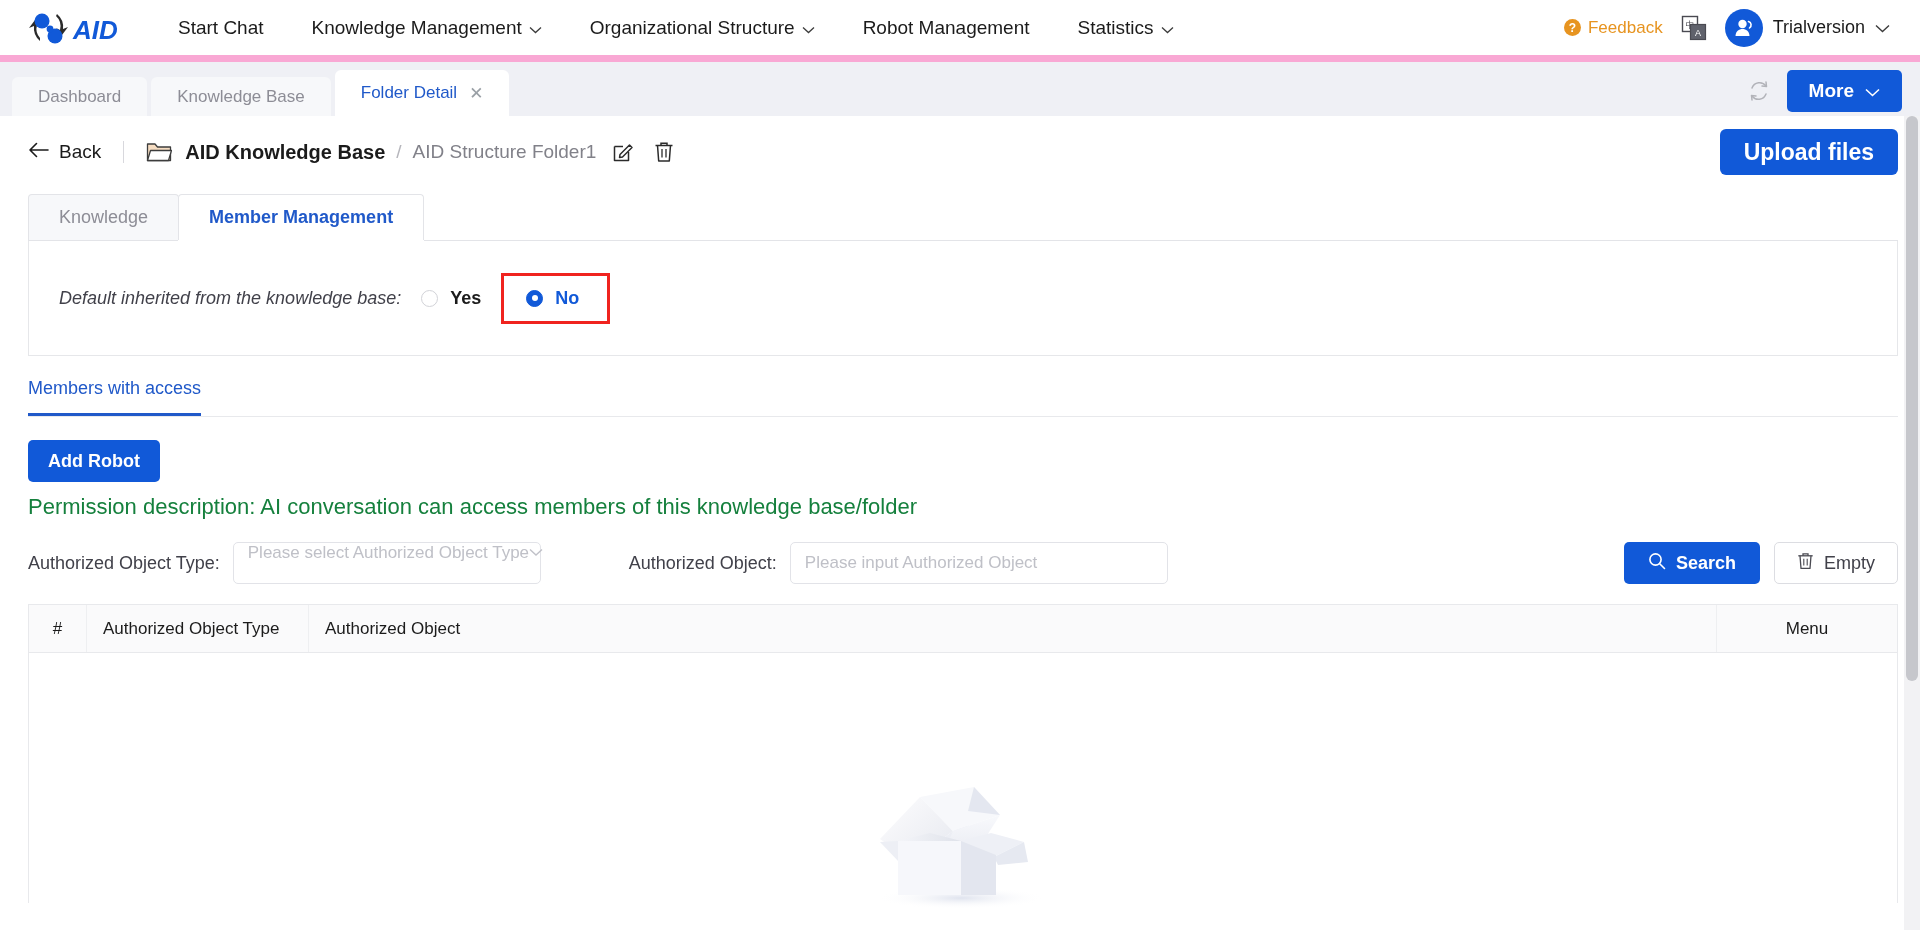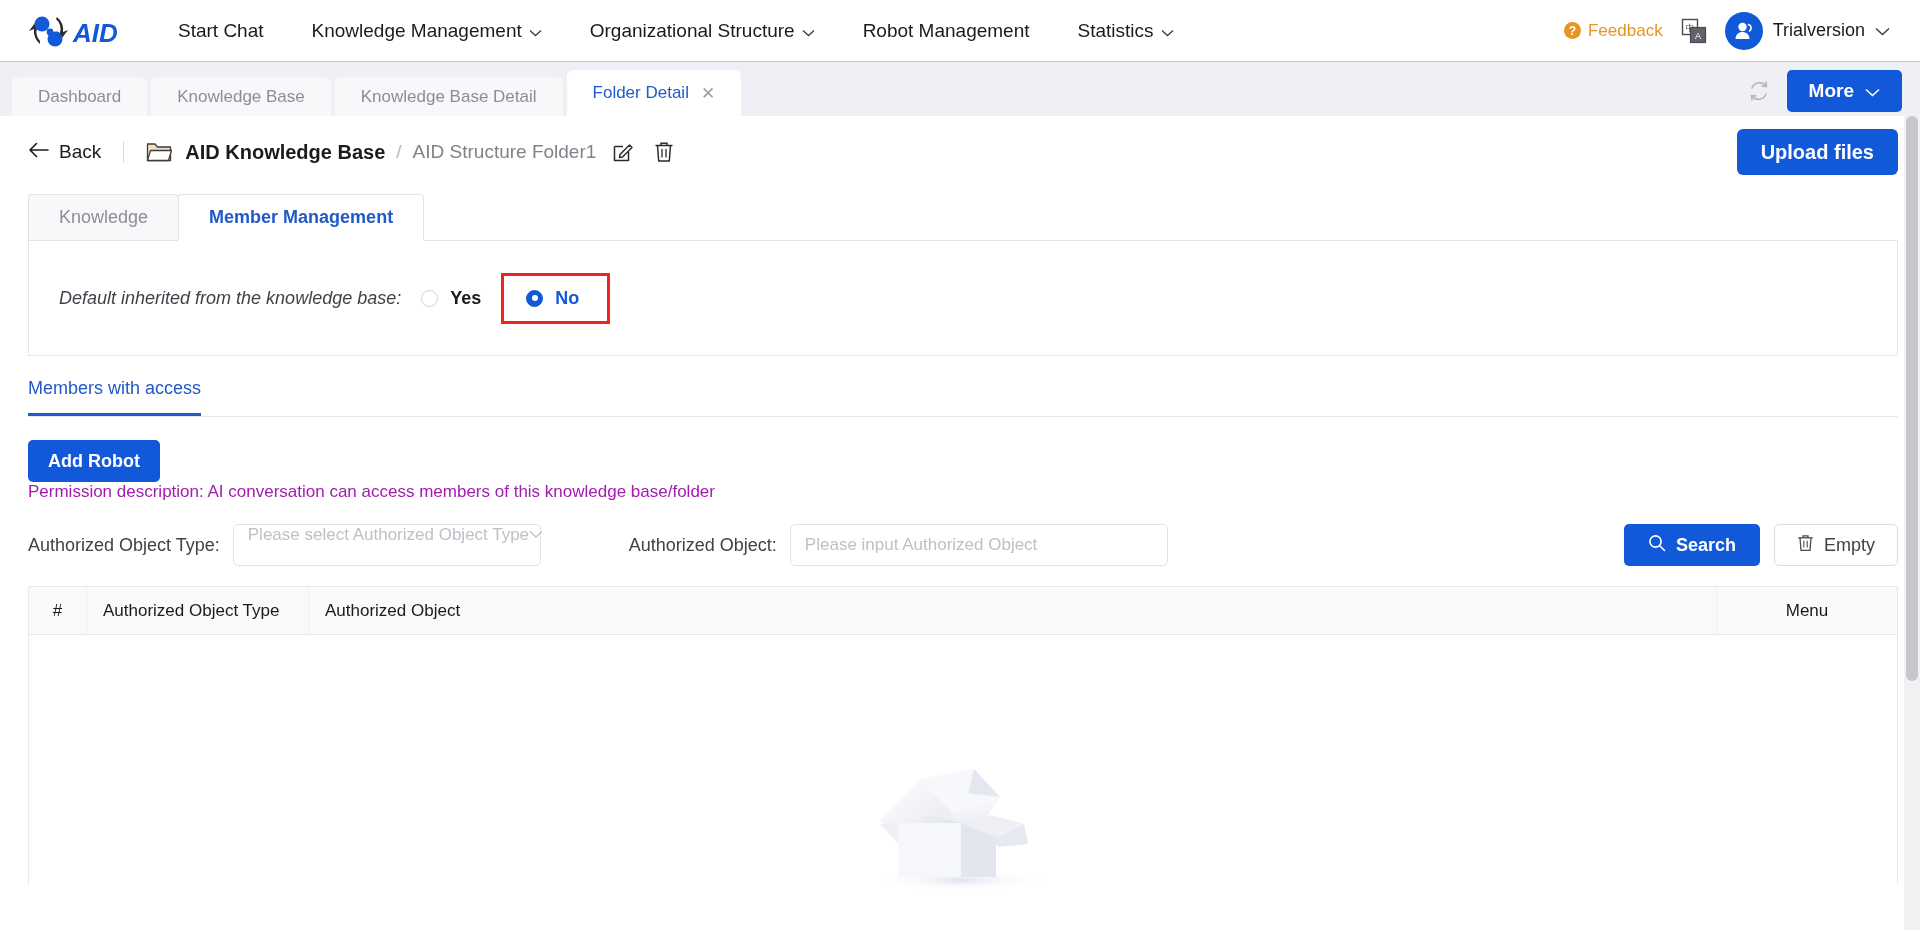--- a/index.html
+++ b/index.html
@@ -10,21 +10,21 @@
     overflow: hidden;
   }
 
   
   .topnav {
     height: 62px;
     background: #ffffff;
     display: flex;
     align-items: center;
     padding: 0 22px 0 26px;
-    border-bottom: 1px solid #f9a8d4;
+    border-bottom: 7px solid #f9a8d4;
     position: relative;
   }
   .logo { display: flex; align-items: center; margin-right: 36px; }
   .logo svg { display: block; }
 
   .nav-items { display: flex; align-items: center; gap: 0px; }
   .nav-item {
     display: flex; align-items: center; gap: 7px;
     font-size: 19px; color: #1b1b1b;
     padding: 0 24px; height: 62px; line-height: 62px;
@@ -101,21 +101,21 @@
   }
   .vsep { width: 1px; height: 22px; background: #d8d8dd; margin: 0 22px; }
   .folder-ico { margin-right: 13px; display: flex; align-items: center; }
   .crumb-main { font-size: 20px; font-weight: bold; color: #1b1b1b; cursor: pointer; white-space: nowrap; }
   .crumb-sep { font-size: 19px; color: #b6b6bc; margin: 0 11px; }
   .crumb-sub { font-size: 19px; color: #818189; white-space: nowrap; }
   .crumb-act { margin-left: 16px; cursor: pointer; display: flex; align-items: center; }
   .crumb-act + .crumb-act { margin-left: 20px; }
   .upload-btn {
     margin-left: auto;
-    background: #1159d8; color: #fff; font-size: 20px; font-weight: bold;
+    background: #1159d8; color: #fff; font-size: 23px; font-weight: bold;
     border: none; border-radius: 6px; height: 46px; padding: 0 24px; cursor: pointer;
   }
 
   
   .inner-tabs {
     display: flex; align-items: flex-end;
     border-bottom: 1px solid #e3e4e8;
     margin-top: 6px;
   }
   .itab {
@@ -169,21 +169,21 @@
     padding-bottom: 14px; border-bottom: 3px solid #2059c9;
     cursor: pointer; white-space: nowrap;
   }
 
   .add-btn {
     margin-top: 23px;
     background: #1159d8; color: #fff; font-size: 18px; font-weight: bold;
     border: none; border-radius: 5px; height: 42px; padding: 0 20px; cursor: pointer;
   }
   .perm-note {
-    font-size: 17px; color: #a21caf; white-space: nowrap;
+    margin-top: 12px; font-size: 22px; color: #15803d; white-space: nowrap;
   }
 
   
   .filters { display: flex; align-items: center; margin-top: 22px; }
   .f-label { font-size: 18px; color: #41414a; white-space: nowrap; }
   .select-box {
     width: 308px; height: 42px; margin-left: 13px;
     border: 1px solid #e2e3e8; border-radius: 5px; background: #fff;
     display: flex; padding: 0 14px;
     cursor: pointer;
@@ -322,23 +322,20 @@
   </div>
 </div>
 
 <div class="tabstrip">
   <div class="tabs">
     <div class="tab">
       <span>Dashboard</span>
     </div>
     <div class="tab">
       <span>Knowledge Base</span>
-    </div>
-    <div class="tab">
-      <span>Knowledge Base Detail</span>
     </div>
     <div class="tab active">
       <span>Folder Detail</span>
       <span class="x">✕</span>
     </div>
   </div>
   <div class="tabstrip-right">
     <div class="refresh-btn">
       <svg width="24" height="24" viewBox="0 0 24 24">
         <path d="M19 7 A8 8 0 0 0 5 9" stroke="#8a8b92" stroke-width="1.5" fill="none" stroke-linecap="round"></path>

